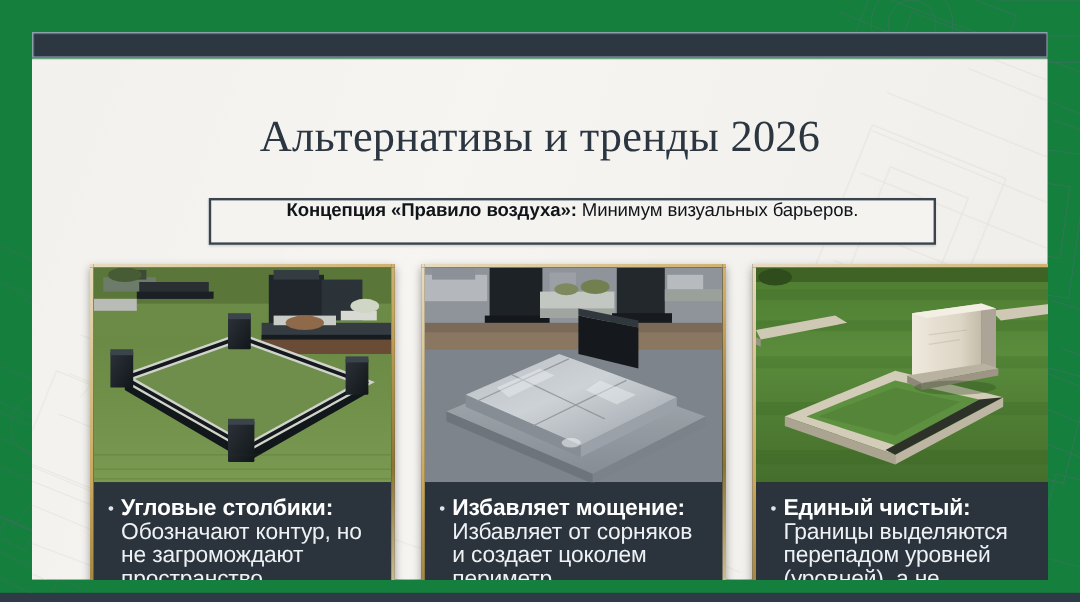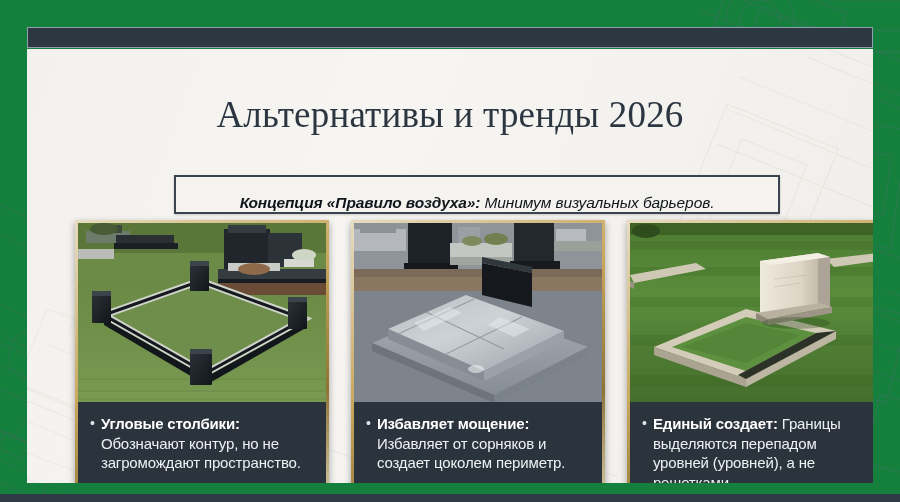--- a/index.html
+++ b/index.html
@@ -73,32 +73,31 @@
     line-height: 1;
     color: #2b3641;
     letter-spacing: .2px;
     white-space: nowrap;
   }
 
   
   .concept-box {
     position: absolute;
     left: 147px;
-    top: 126px;
+    top: 116px;
     width: 606px;
     height: 39px;
     box-sizing: border-box;
     background: #f4f3f0;
     border: 2px solid #3a444e;
     box-shadow: 0 1px 2px rgba(0,0,0,.18);
     display: flex;
-    align-items: flex-end;
+    align-items: flex-start;
     justify-content: center;
     padding: 0 10px;
-    font-style: italic;
   }
   .concept-text {
     font-size: 15.5px;
     color: #10151a;
     white-space: nowrap;
     letter-spacing: -.1px;
   }
   .concept-text b { font-weight: 700; }
 
   
@@ -147,21 +146,21 @@
   }
   .bullet {
     color: #dfe4e8;
     font-size: 14px;
     line-height: 19px;
     flex: none;
     margin-left: 1px;
   }
   .caption-text {
     color: #eef1f4;
-    font-size: 15px;
+    font-size: 19px;
     line-height: 19.5px;
     letter-spacing: -.15px;
   }
   .caption-text b {
     font-weight: 700;
     color: #ffffff;
   }
 </style>
 </head>
 <body>
@@ -412,19 +411,19 @@
 
             <g opacity="0.22" stroke="#8d8675" stroke-width="1">
               <path d="M144 56 L176 52 M144 64 L170 60"></path>
             </g>
 
             <ellipse cx="166" cy="100" rx="34" ry="6" fill="#2e4a1d" opacity="0.35"></ellipse>
           </svg>
         </div>
         <div class="card-caption">
           <span class="bullet">•</span>
-          <span class="caption-text"><b>Единый создает:</b><span> Границы выделяются перепадом уровней (уровней), а не решетками.</span></span>
+          <span class="caption-text"><b>Единый чистый:</b><span> Границы выделяются перепадом уровней (уровней), а не решетками.</span></span>
         </div>
       </div>
 
     </div>
   </div>
 </div>
 
 </body></html>

